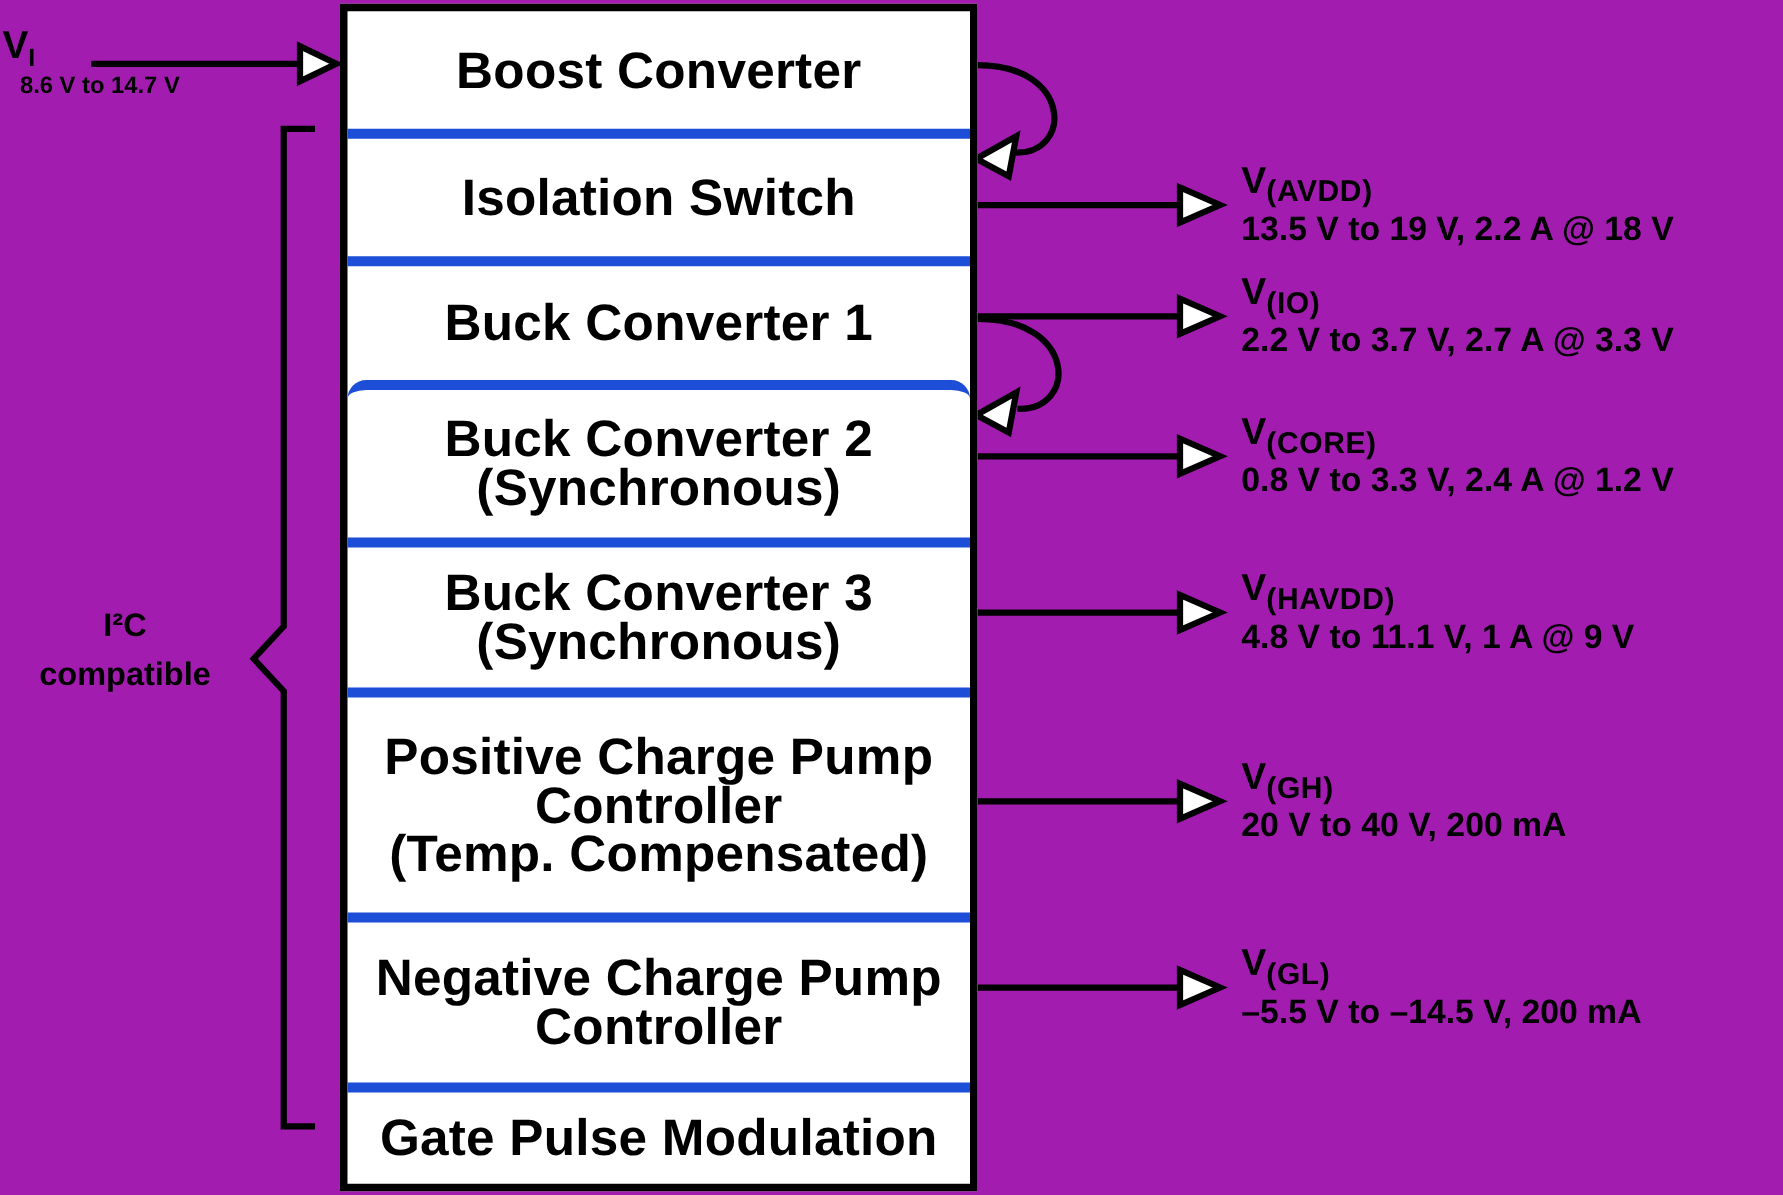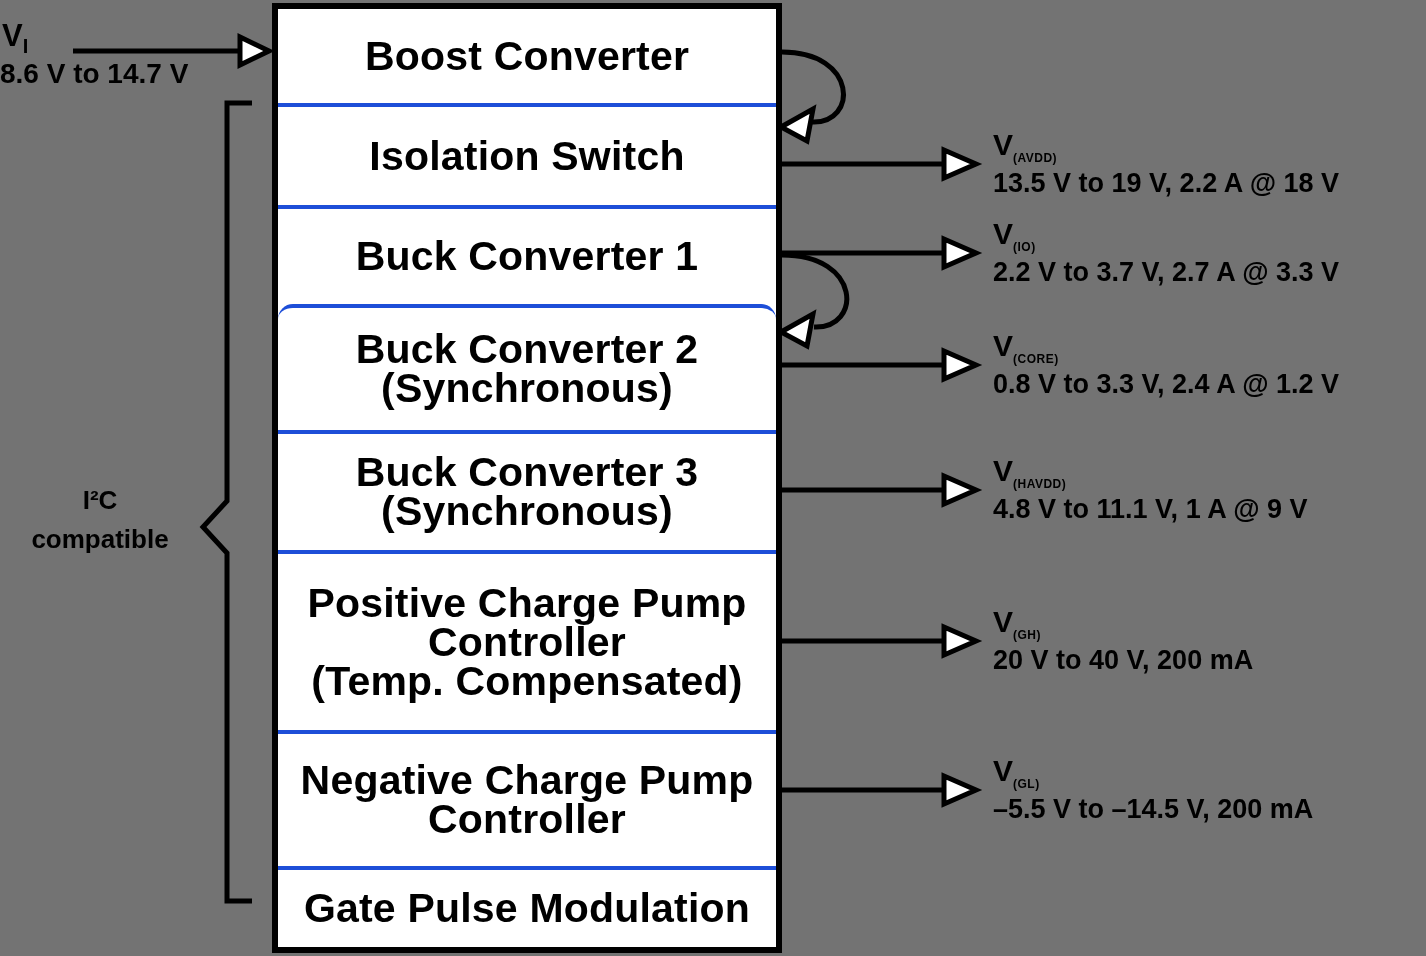--- a/index.html
+++ b/index.html
@@ -1,52 +1,52 @@
 <!DOCTYPE html>
 <html><head>
 <meta charset="utf-8">
 <style>
   html,body{margin:0;padding:0;background:#ffffff;}
   .canvas{
     position:relative;
     width:1426px;height:956px;
-    background:#737373;
+    background:#a21caf;
     font-family:"Liberation Sans", sans-serif;
     color:#000000;
     overflow:hidden;
   }
   .overlay{position:absolute;left:0;top:0;z-index:1;}
   
   .stack{
     position:absolute;left:272px;top:3px;width:510px;height:950px;
     box-sizing:border-box;border:6px solid #000;
     display:flex;flex-direction:column;z-index:2;background:#fff;
   }
   .block{
     box-sizing:border-box;
     display:flex;align-items:center;justify-content:center;
     text-align:center;font-weight:bold;font-size:41px;line-height:39px;
     white-space:pre-line;letter-spacing:0.2px;
   }
-  .block + .block{border-top:4px solid #1d4ed8;}
+  .block + .block{border-top:8px solid #1d4ed8;}
   .b1{height:94px;} .b2{height:102px;} .b3{height:99px;} .b4{height:126px;border-radius:15px;}
   .b5{height:120px;} .b6{height:180px;} .b7{height:136px;} .b8{flex:1;}
   
   .vin-sym{position:absolute;left:2px;top:18px;font-weight:bold;font-size:31px;z-index:2;}
   .vin-sym sub{font-size:20px;line-height:0;}
-  .vin-range{position:absolute;left:0px;top:58px;font-weight:bold;font-size:28px;z-index:2;white-space:nowrap;}
+  .vin-range{position:absolute;left:16px;top:58px;font-weight:bold;font-size:19px;z-index:2;white-space:nowrap;}
   
   .i2c{
     position:absolute;left:5px;top:481px;width:190px;z-index:2;
     font-weight:bold;font-size:26px;line-height:39px;text-align:center;white-space:pre-line;
   }
   
   .out{position:absolute;left:993px;z-index:2;white-space:nowrap;}
   .out .sym{font-weight:bold;font-size:30px;line-height:38px;}
-  .out .sym sub{font-size:12px;line-height:0;letter-spacing:0.5px;text-align:right;}
+  .out .sym sub{font-size:24px;line-height:0;letter-spacing:0.5px;text-align:right;}
   .out .spec{font-weight:bold;font-size:27px;line-height:38px;}
 </style>
 </head>
 <body>
 
 <div class="canvas">
 
   <svg class="overlay" width="1426" height="956" viewBox="0 0 1426 956">
 
     <g stroke="#000" stroke-width="5">

